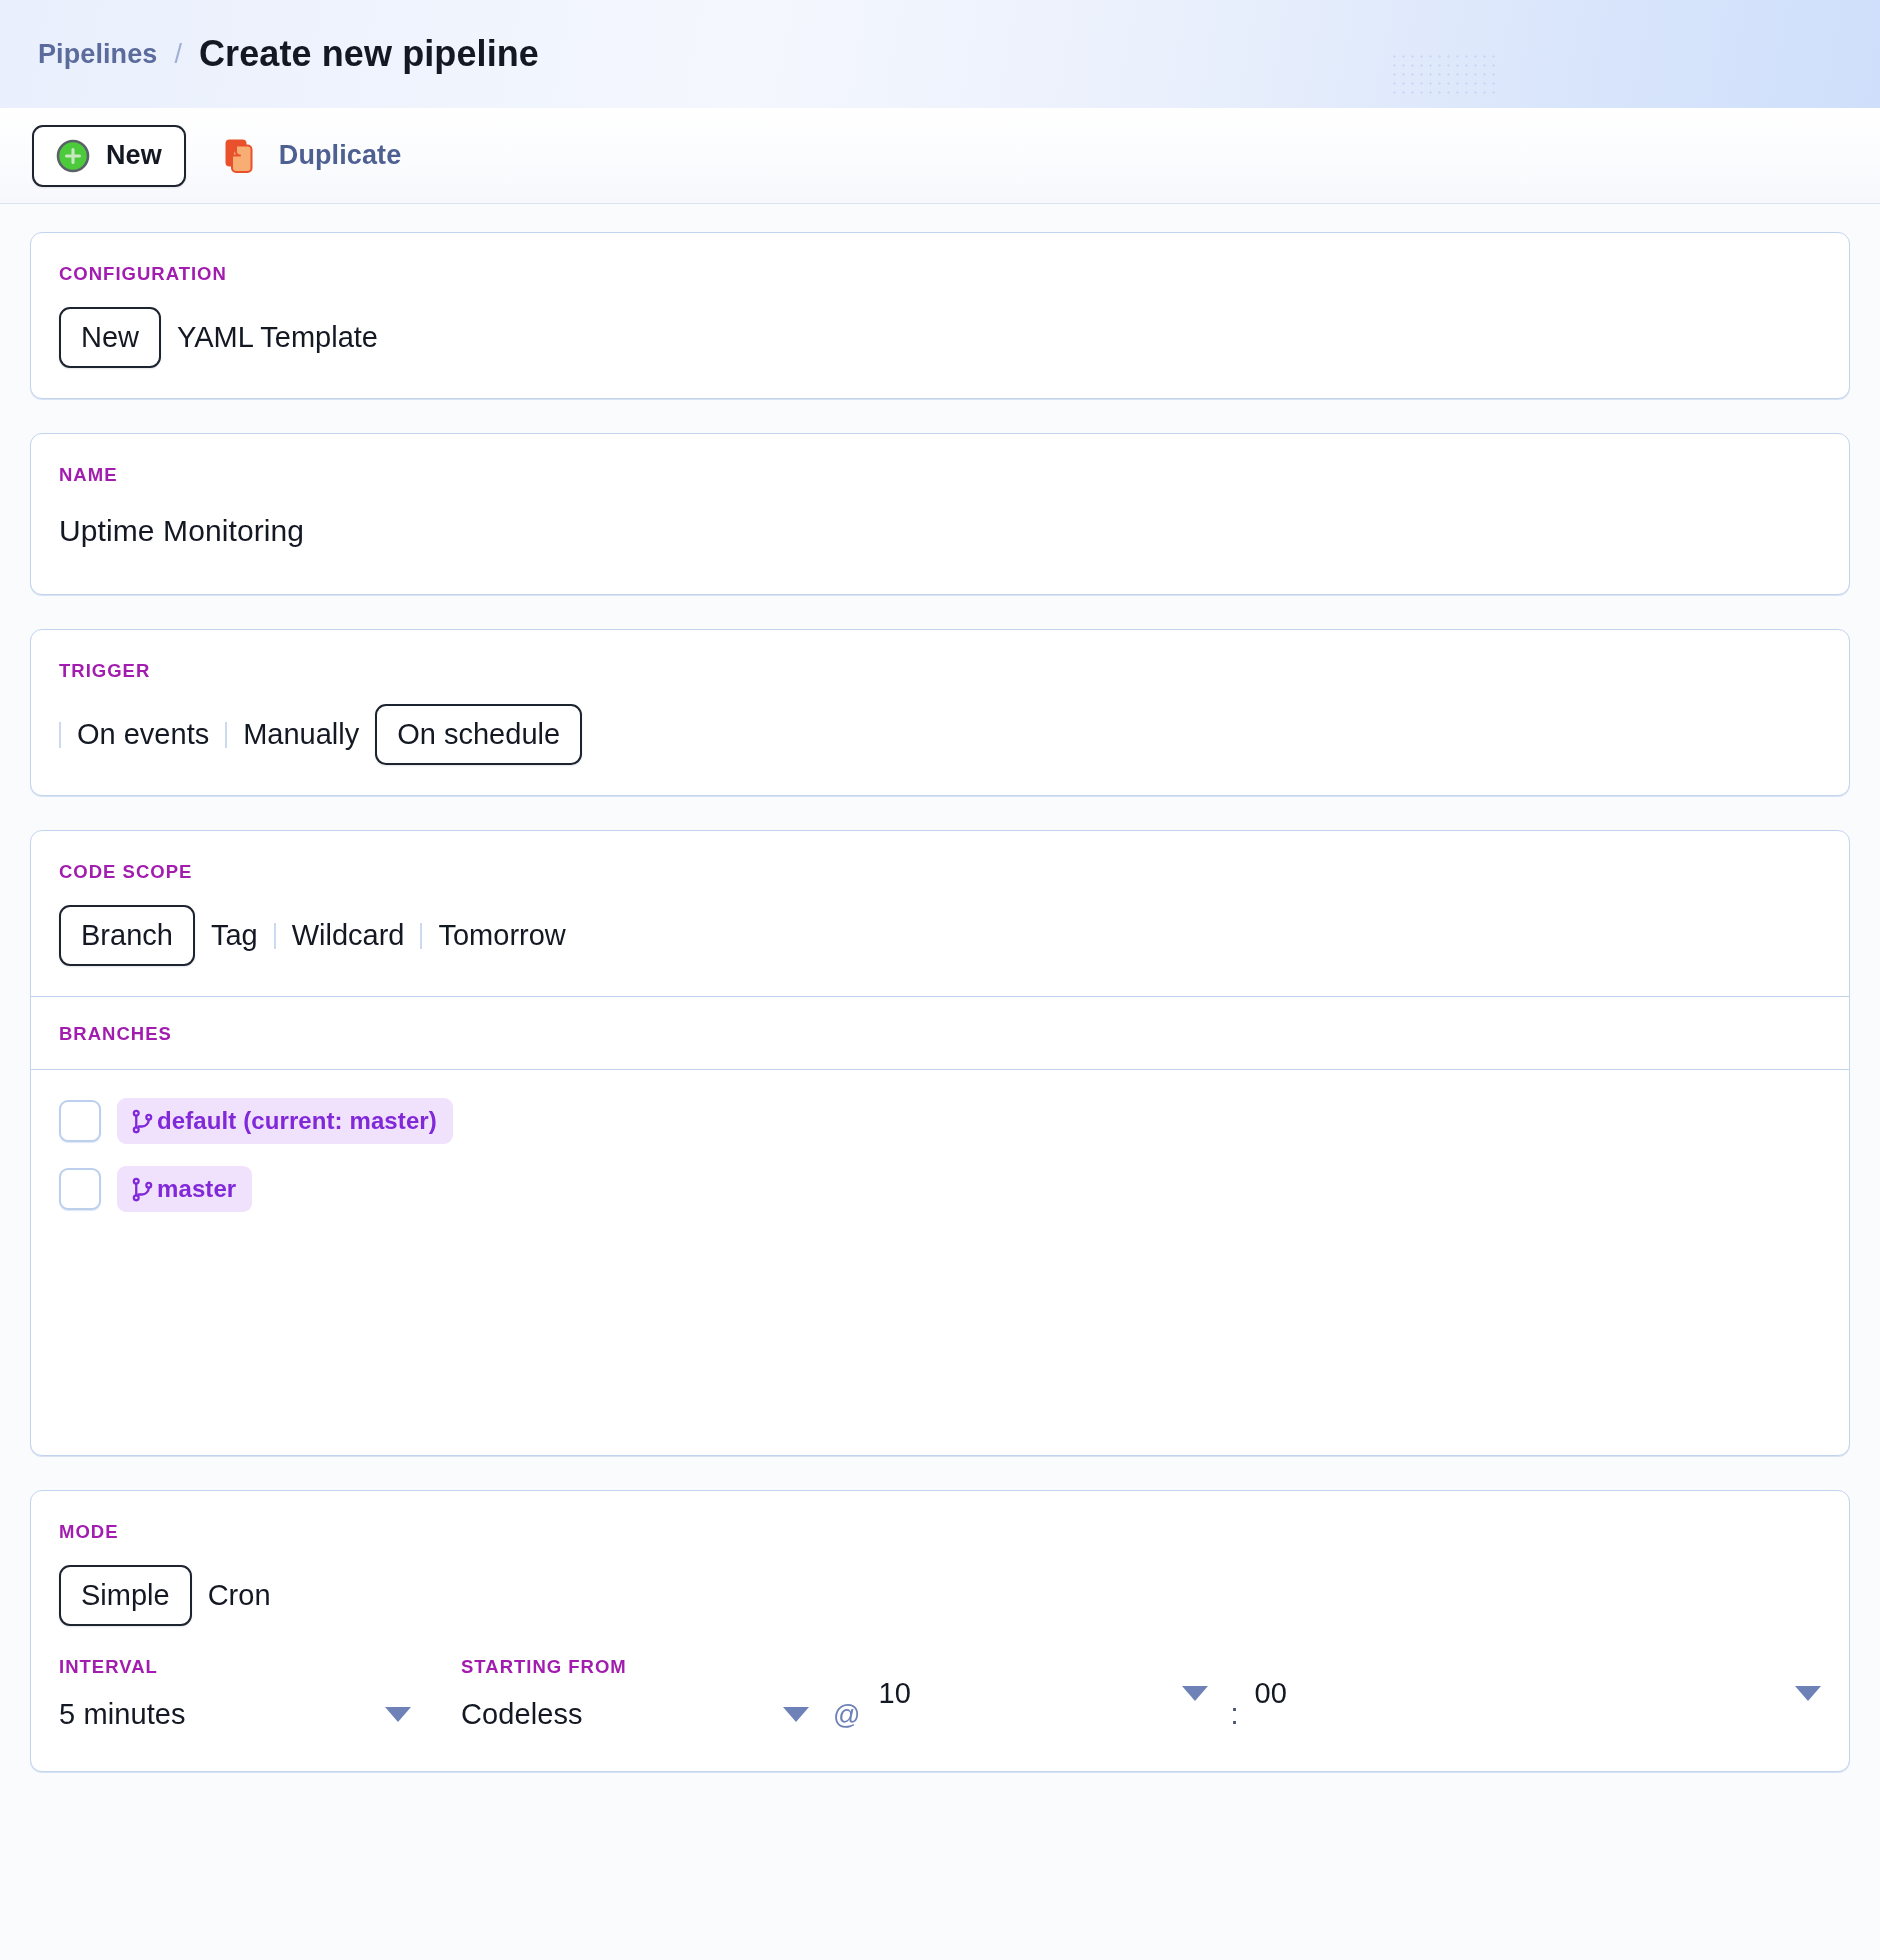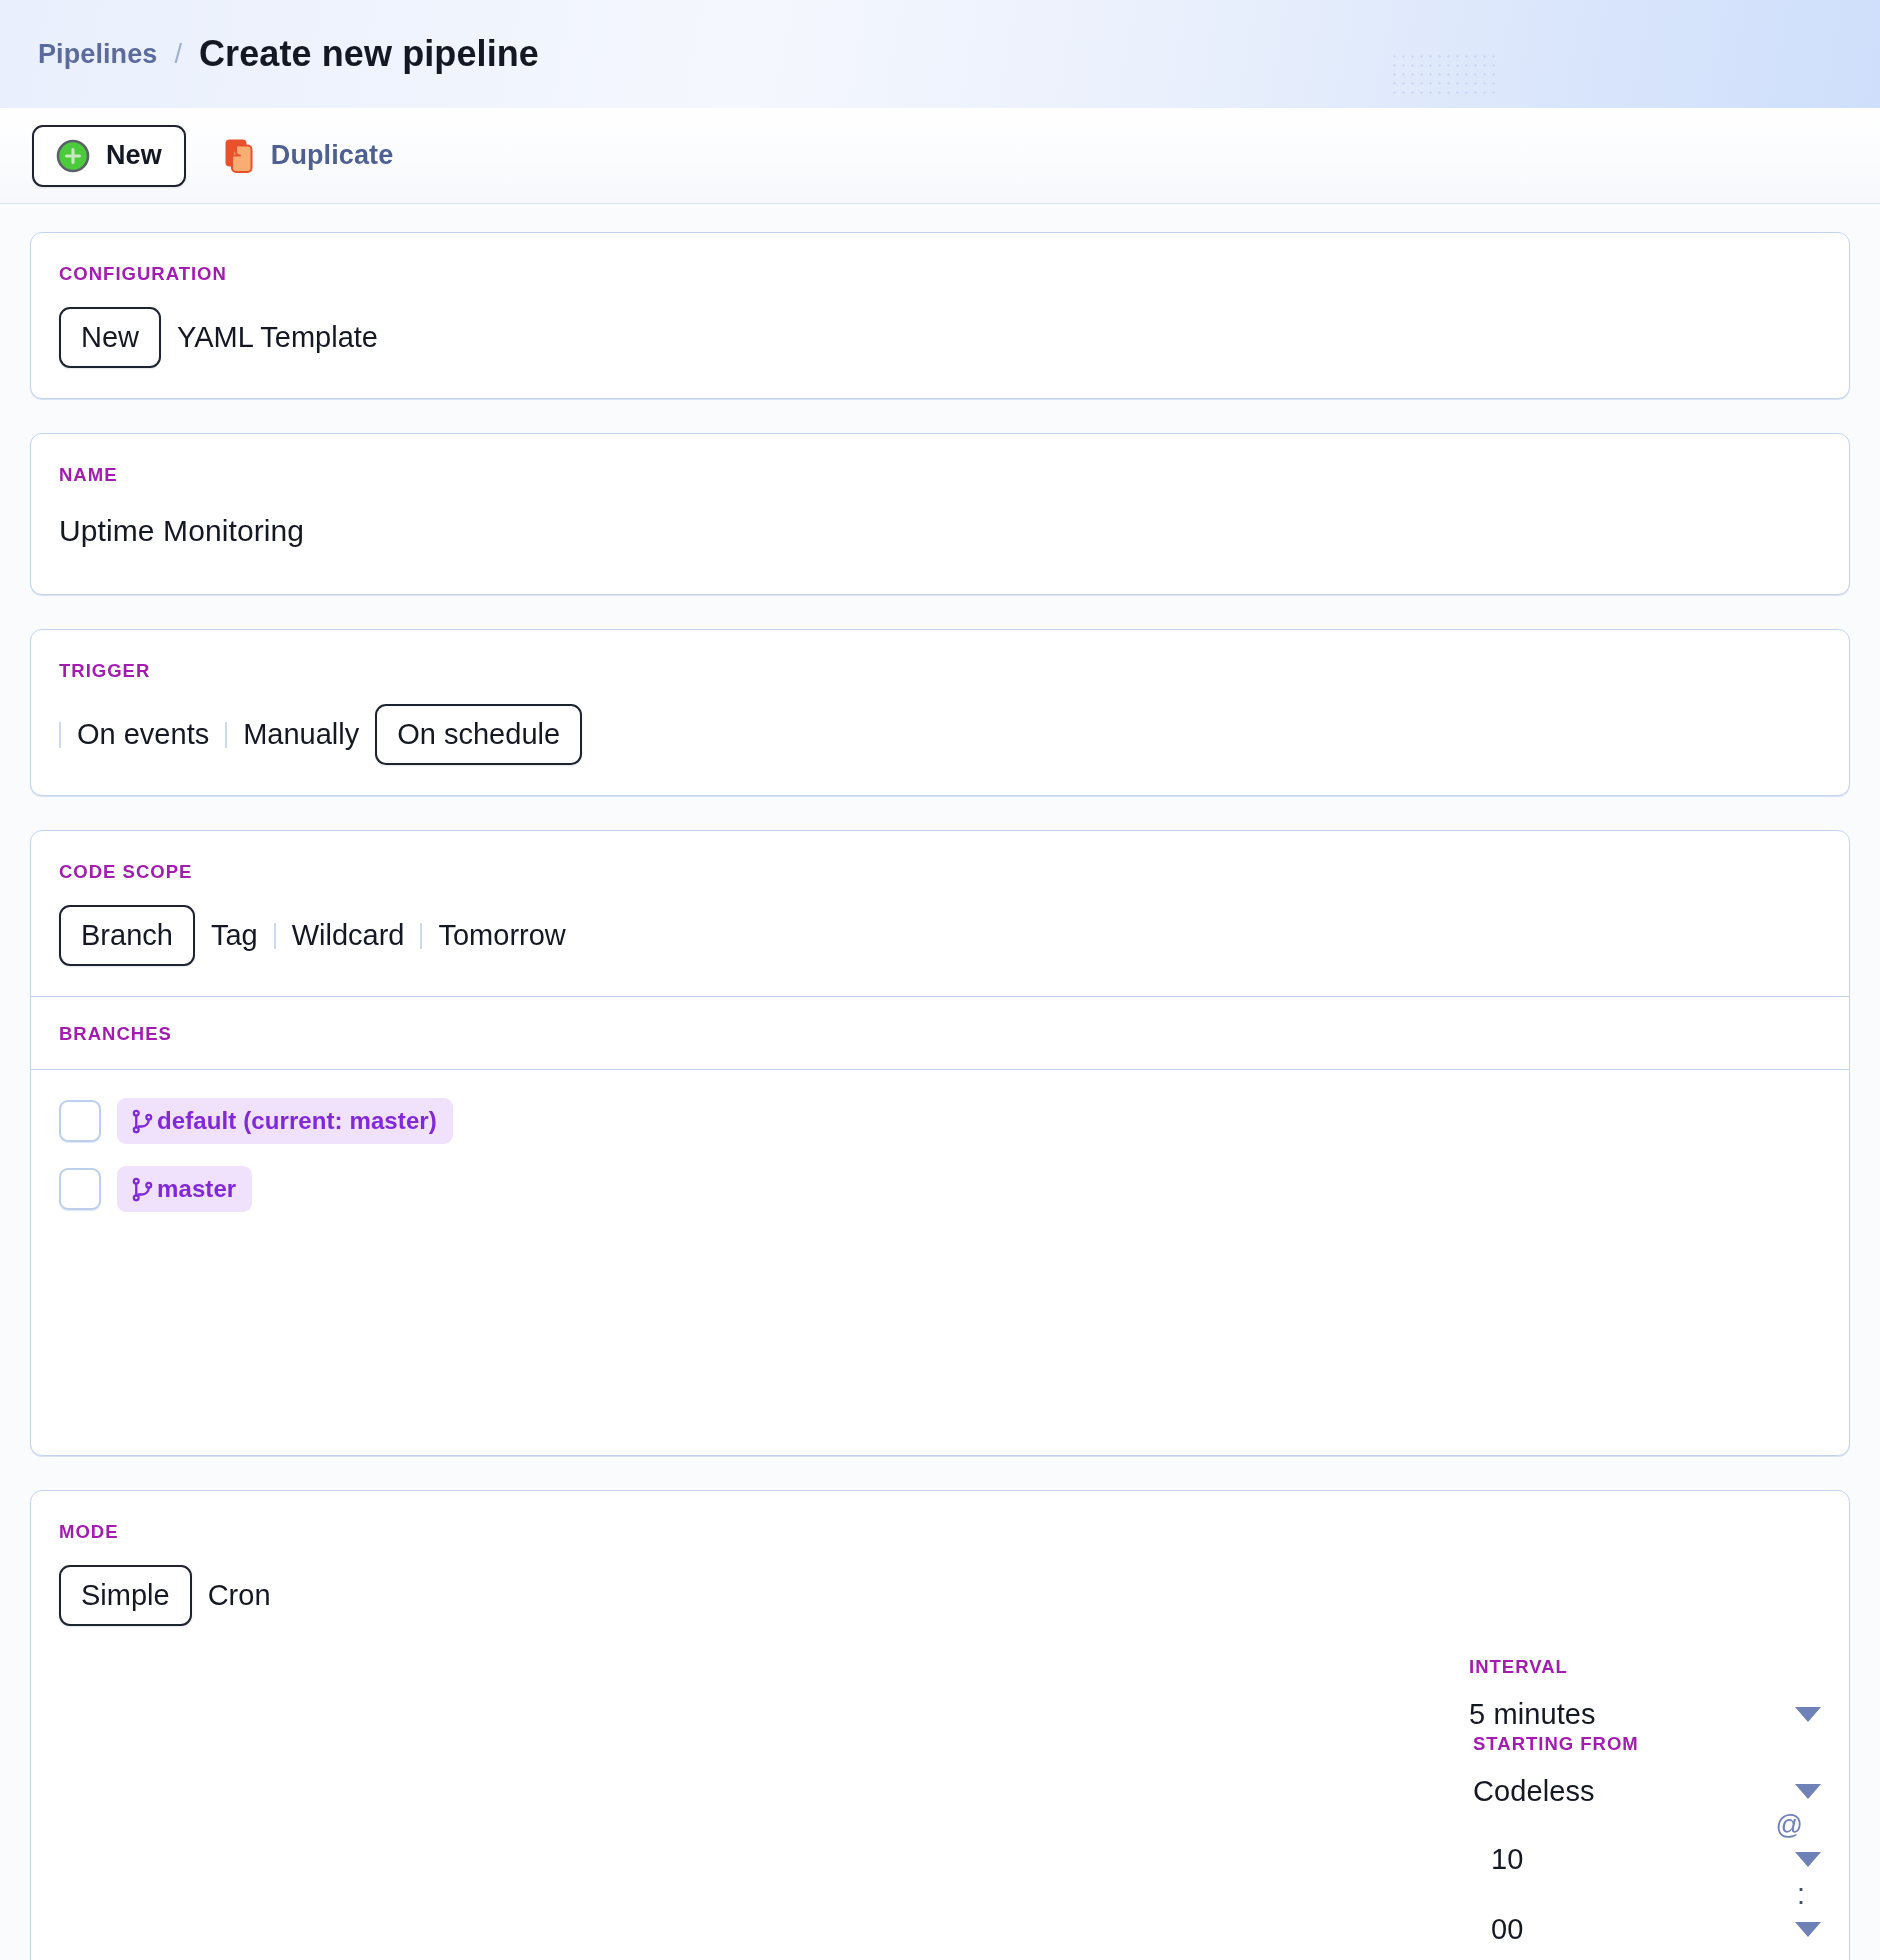--- a/index.html
+++ b/index.html
@@ -83,21 +83,21 @@
   }
   .tb-btn .lbl {
     font-size: 27px;
     font-weight: 700;
     color: #141823;
     letter-spacing: .1px;
   }
   .tb-plain {
     display: flex;
     align-items: center;
-    gap: 15px;
+    gap: 23px;
     height: 62px;
     padding: 0 4px;
     cursor: pointer;
     background: transparent;
     border: none;
   }
   .tb-plain .lbl {
     font-size: 27px;
     font-weight: 700;
     color: #4e5f92;
@@ -198,23 +198,22 @@
     font-size: 24px;
     font-weight: 600;
     letter-spacing: .1px;
     cursor: pointer;
   }
   .branch-icon { width: 25px; height: 25px; display: block; }
 
   
   .sched-row {
     display: flex;
-    align-items: flex-end;
+    align-items: center;
     padding-top: 30px;
-    flex-direction: column;
   }
   .field { display: flex; flex-direction: column; }
   .field .sec-label { margin-bottom: 20px; }
   .ddl {
     display: flex;
     align-items: center;
     justify-content: space-between;
     cursor: pointer;
     padding-bottom: 2px;
   }

